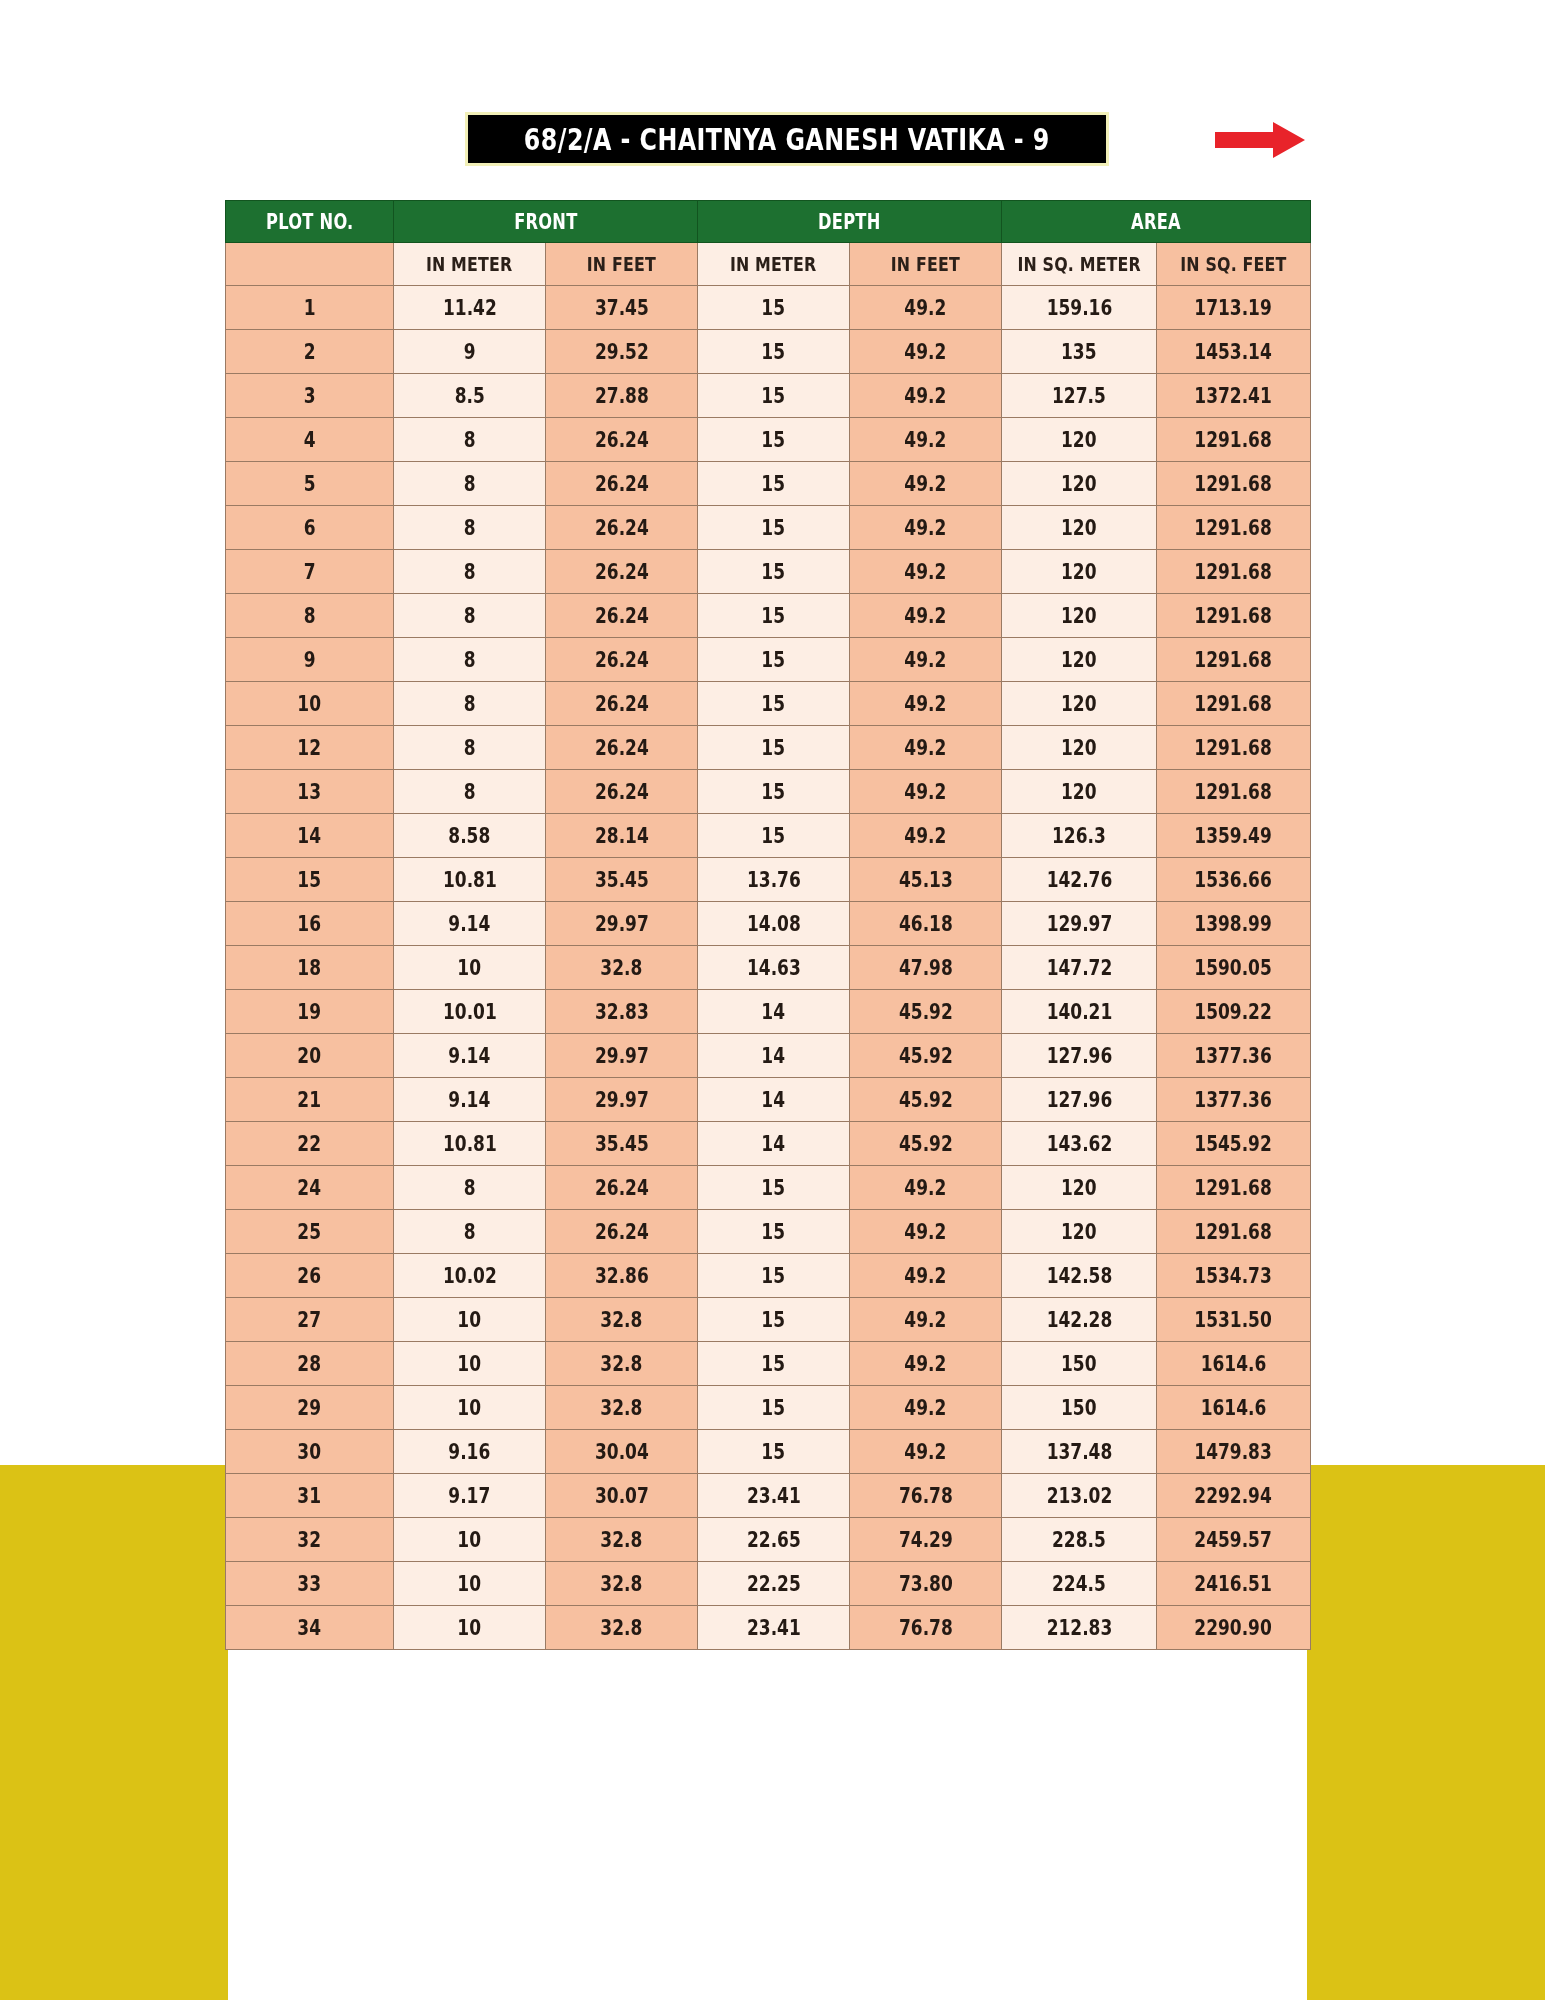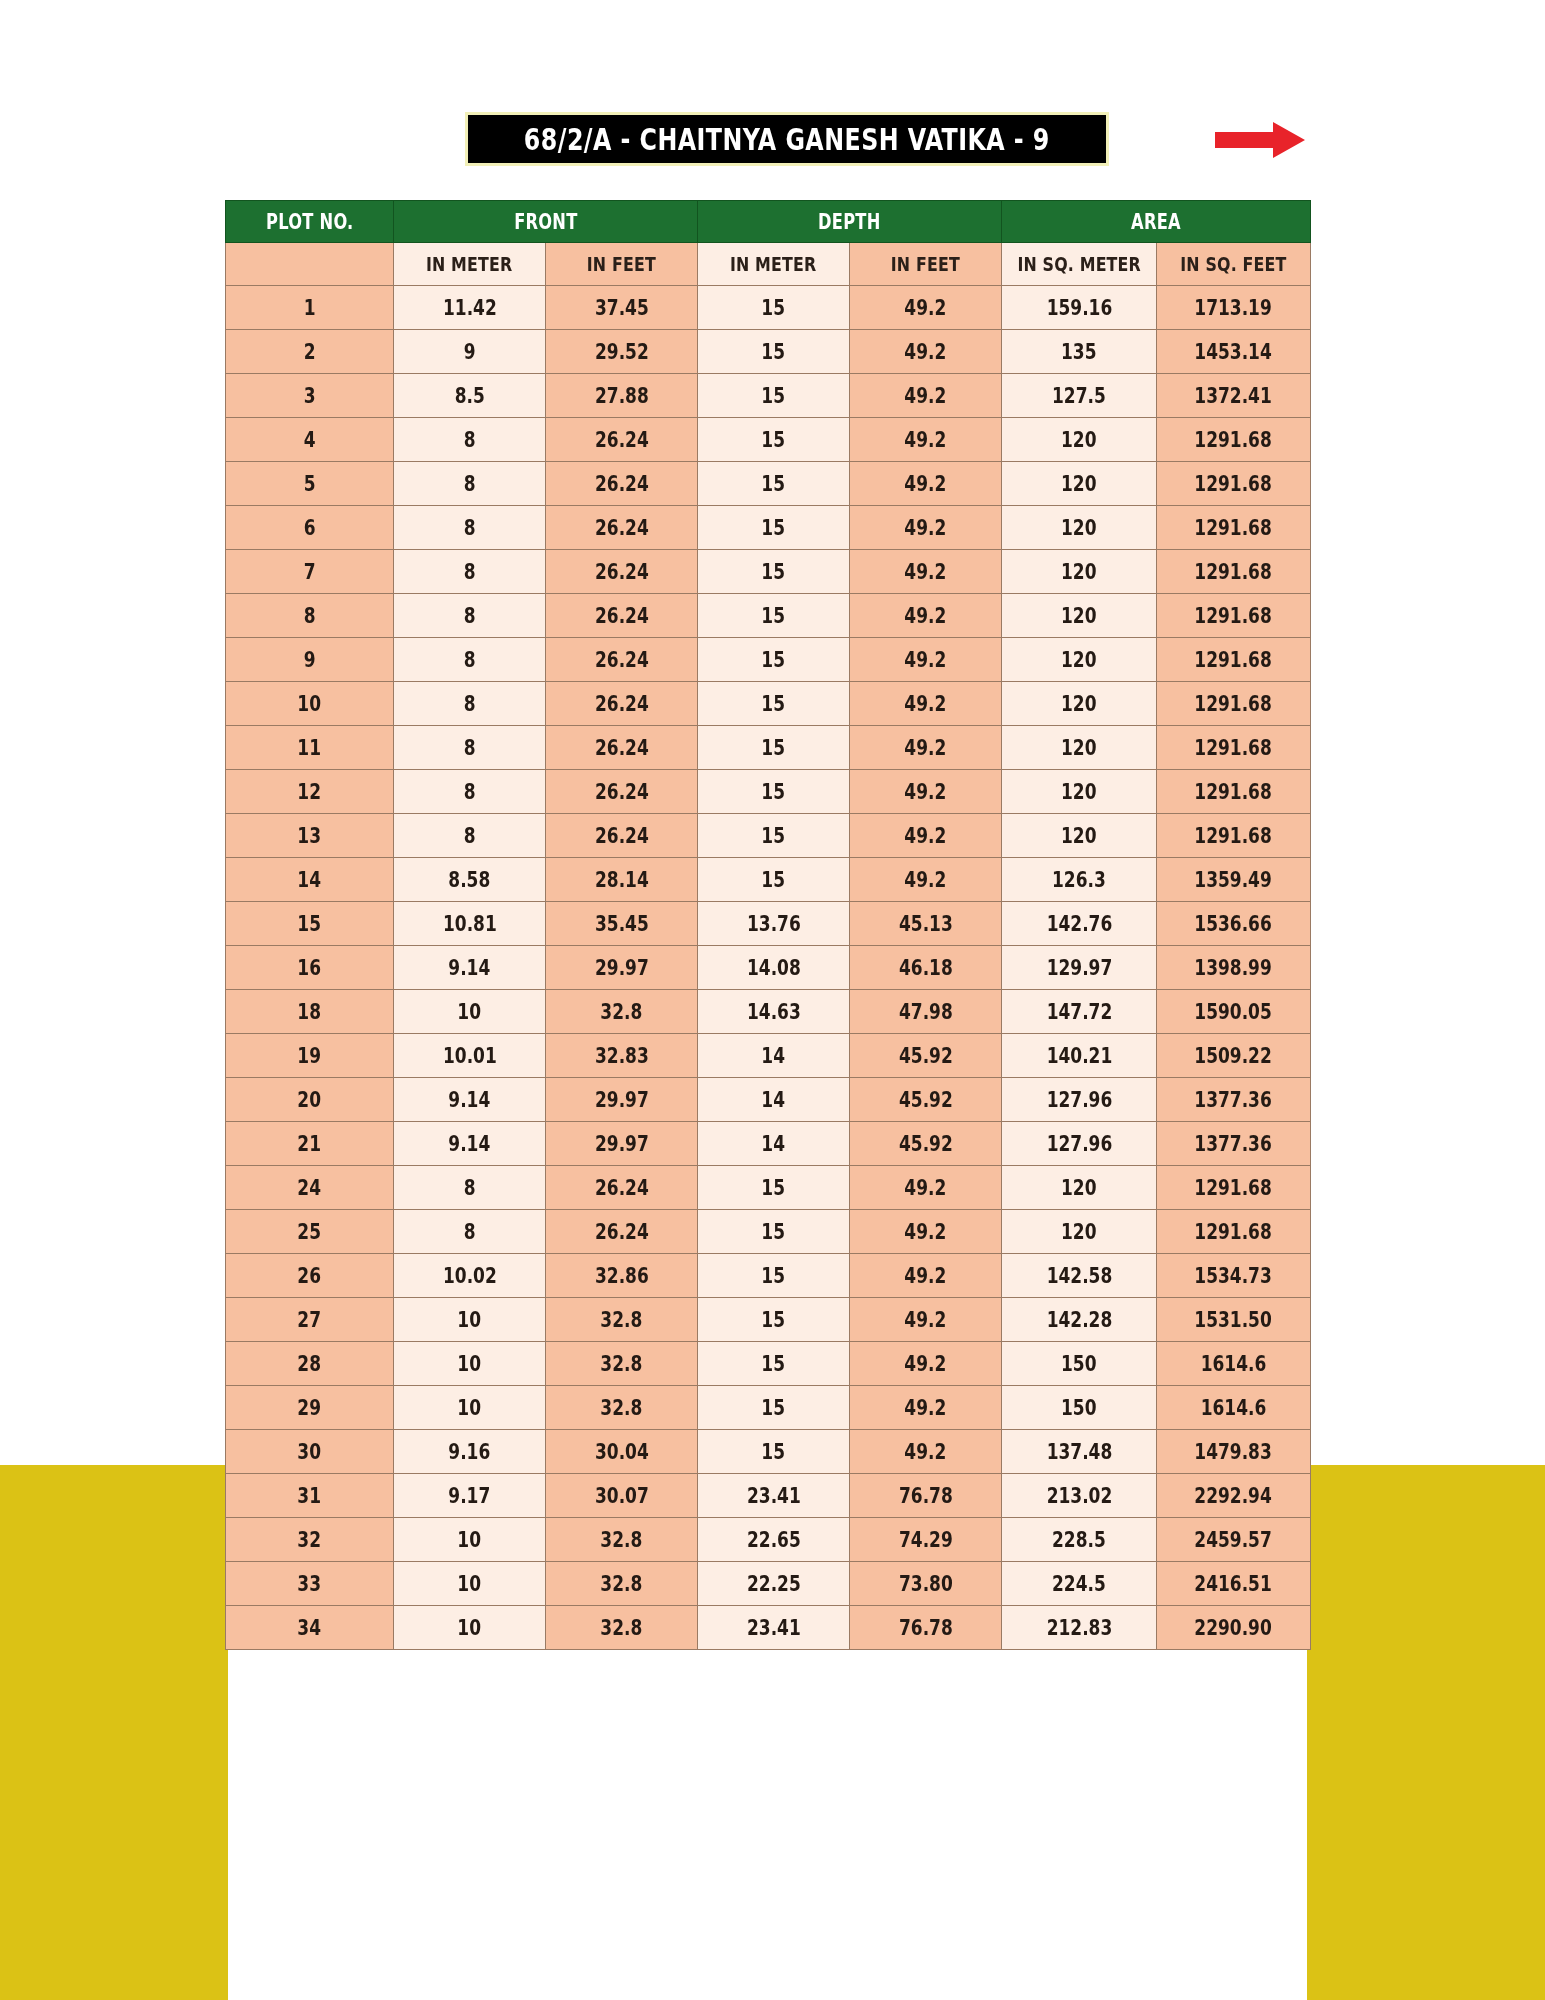--- a/index.html
+++ b/index.html
@@ -294,29 +294,20 @@
         <tr class="data-row">
           <td class="col-plot"><span>10</span></td>
           <td class="col-light"><span>8</span></td>
           <td class="col-dark"><span>26.24</span></td>
           <td class="col-light"><span>15</span></td>
           <td class="col-dark"><span>49.2</span></td>
           <td class="col-light"><span>120</span></td>
           <td class="col-dark"><span>1291.68</span></td>
         </tr>
         <tr class="data-row">
-          <td class="col-plot"><span>11</span></td>
-          <td class="col-light"><span>8</span></td>
-          <td class="col-dark"><span>26.24</span></td>
-          <td class="col-light"><span>15</span></td>
-          <td class="col-dark"><span>49.2</span></td>
-          <td class="col-light"><span>120</span></td>
-          <td class="col-dark"><span>1291.68</span></td>
-        </tr>
-        <tr class="data-row">
           <td class="col-plot"><span>12</span></td>
           <td class="col-light"><span>8</span></td>
           <td class="col-dark"><span>26.24</span></td>
           <td class="col-light"><span>15</span></td>
           <td class="col-dark"><span>49.2</span></td>
           <td class="col-light"><span>120</span></td>
           <td class="col-dark"><span>1291.68</span></td>
         </tr>
         <tr class="data-row">
           <td class="col-plot"><span>13</span></td>
@@ -384,20 +375,29 @@
         <tr class="data-row">
           <td class="col-plot"><span>21</span></td>
           <td class="col-light"><span>9.14</span></td>
           <td class="col-dark"><span>29.97</span></td>
           <td class="col-light"><span>14</span></td>
           <td class="col-dark"><span>45.92</span></td>
           <td class="col-light"><span>127.96</span></td>
           <td class="col-dark"><span>1377.36</span></td>
         </tr>
         <tr class="data-row">
+          <td class="col-plot"><span>22</span></td>
+          <td class="col-light"><span>10.81</span></td>
+          <td class="col-dark"><span>35.45</span></td>
+          <td class="col-light"><span>14</span></td>
+          <td class="col-dark"><span>45.92</span></td>
+          <td class="col-light"><span>143.62</span></td>
+          <td class="col-dark"><span>1545.92</span></td>
+        </tr>
+        <tr class="data-row">
           <td class="col-plot"><span>24</span></td>
           <td class="col-light"><span>8</span></td>
           <td class="col-dark"><span>26.24</span></td>
           <td class="col-light"><span>15</span></td>
           <td class="col-dark"><span>49.2</span></td>
           <td class="col-light"><span>120</span></td>
           <td class="col-dark"><span>1291.68</span></td>
         </tr>
         <tr class="data-row">
           <td class="col-plot"><span>25</span></td>

